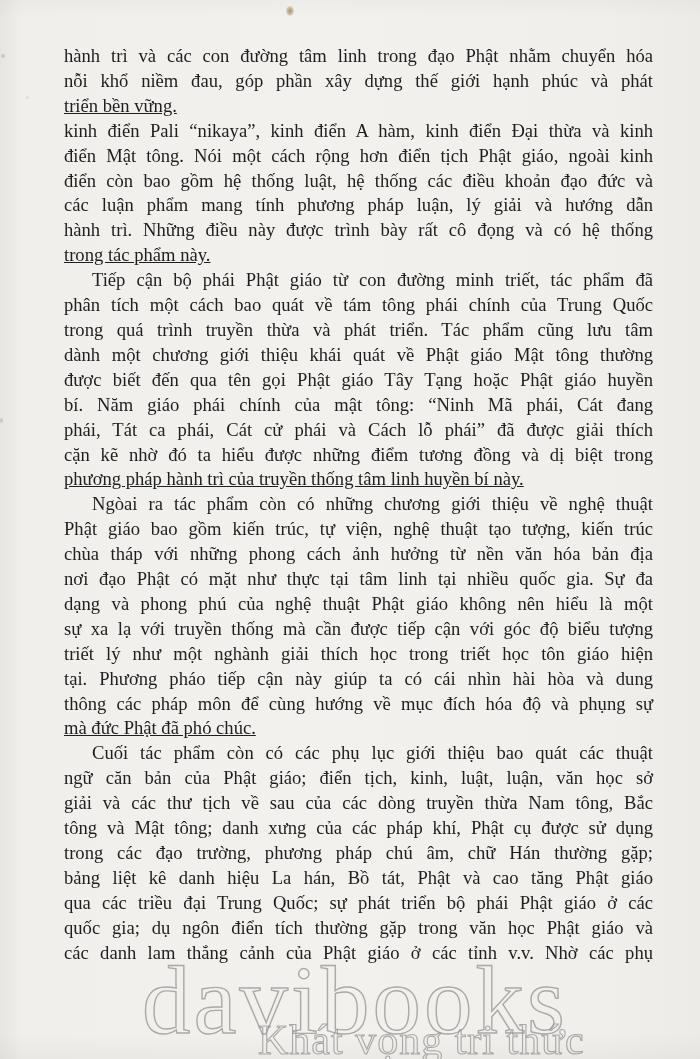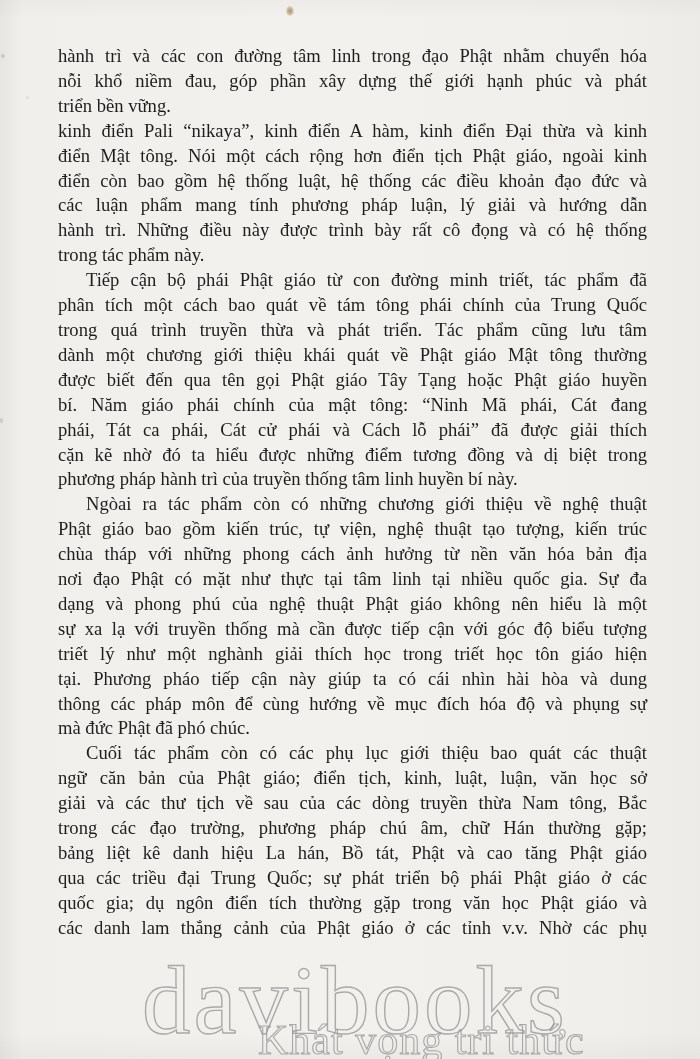--- a/index.html
+++ b/index.html
@@ -21,34 +21,34 @@
   }
   .page-vignette {
     position: absolute; inset: 0;
     background:
       linear-gradient(180deg, rgba(0,0,0,0.025) 0, rgba(0,0,0,0) 18px),
       linear-gradient(0deg, rgba(0,0,0,0.03) 0, rgba(0,0,0,0) 26px);
     pointer-events: none;
   }
   .text-block {
     position: absolute;
-    left: 58px;
+    left: 64px;
     top: 44px;
     width: 589px;
     color: var(--ink);
     font-size: 18.6px;
     line-height: 24.9px;
     z-index: 2;
   }
   .para { margin: 0; }
   .line {
     text-align: justify;
     text-align-last: justify;
   }
-  .line.final { text-align-last: left; }
+  .line.final { text-align-last: left; text-decoration: underline; }
   .line.indent { text-indent: 28px; }
 
   .watermark {
     position: absolute;
     z-index: 1;
     color: transparent;
     -webkit-text-stroke: 1.4px rgba(145,145,145,0.75);
     white-space: nowrap;
     user-select: none;
   }
@@ -136,19 +136,20 @@
       <div class="line">sự xa lạ với truyền thống mà cần được tiếp cận với góc độ biểu tượng</div>
       <div class="line">triết lý như một nghành giải thích học trong triết học tôn giáo hiện</div>
       <div class="line">tại. Phương pháo tiếp cận này giúp ta có cái nhìn hài hòa và dung</div>
       <div class="line">thông các pháp môn để cùng hướng về mục đích hóa độ và phụng sự</div>
       <div class="line final">mà đức Phật đã phó chúc.</div>
     </div>
     <div class="para">
       <div class="line indent">Cuối tác phẩm còn có các phụ lục giới thiệu bao quát các thuật</div>
       <div class="line">ngữ căn bản của Phật giáo; điển tịch, kinh, luật, luận, văn học sở</div>
       <div class="line">giải và các thư tịch về sau của các dòng truyền thừa Nam tông, Bắc</div>
+      <div class="line">tông và Mật tông; danh xưng của các pháp khí, Phật cụ được sử dụng</div>
       <div class="line">trong các đạo trường, phương pháp chú âm, chữ Hán thường gặp;</div>
       <div class="line">bảng liệt kê danh hiệu La hán, Bồ tát, Phật và cao tăng Phật giáo</div>
       <div class="line">qua các triều đại Trung Quốc; sự phát triển bộ phái Phật giáo ở các</div>
       <div class="line">quốc gia; dụ ngôn điển tích thường gặp trong văn học Phật giáo và</div>
       <div class="line">các danh lam thắng cảnh của Phật giáo ở các tỉnh v.v. Nhờ các phụ</div>
     </div>
   </div>
 
 </body></html>

